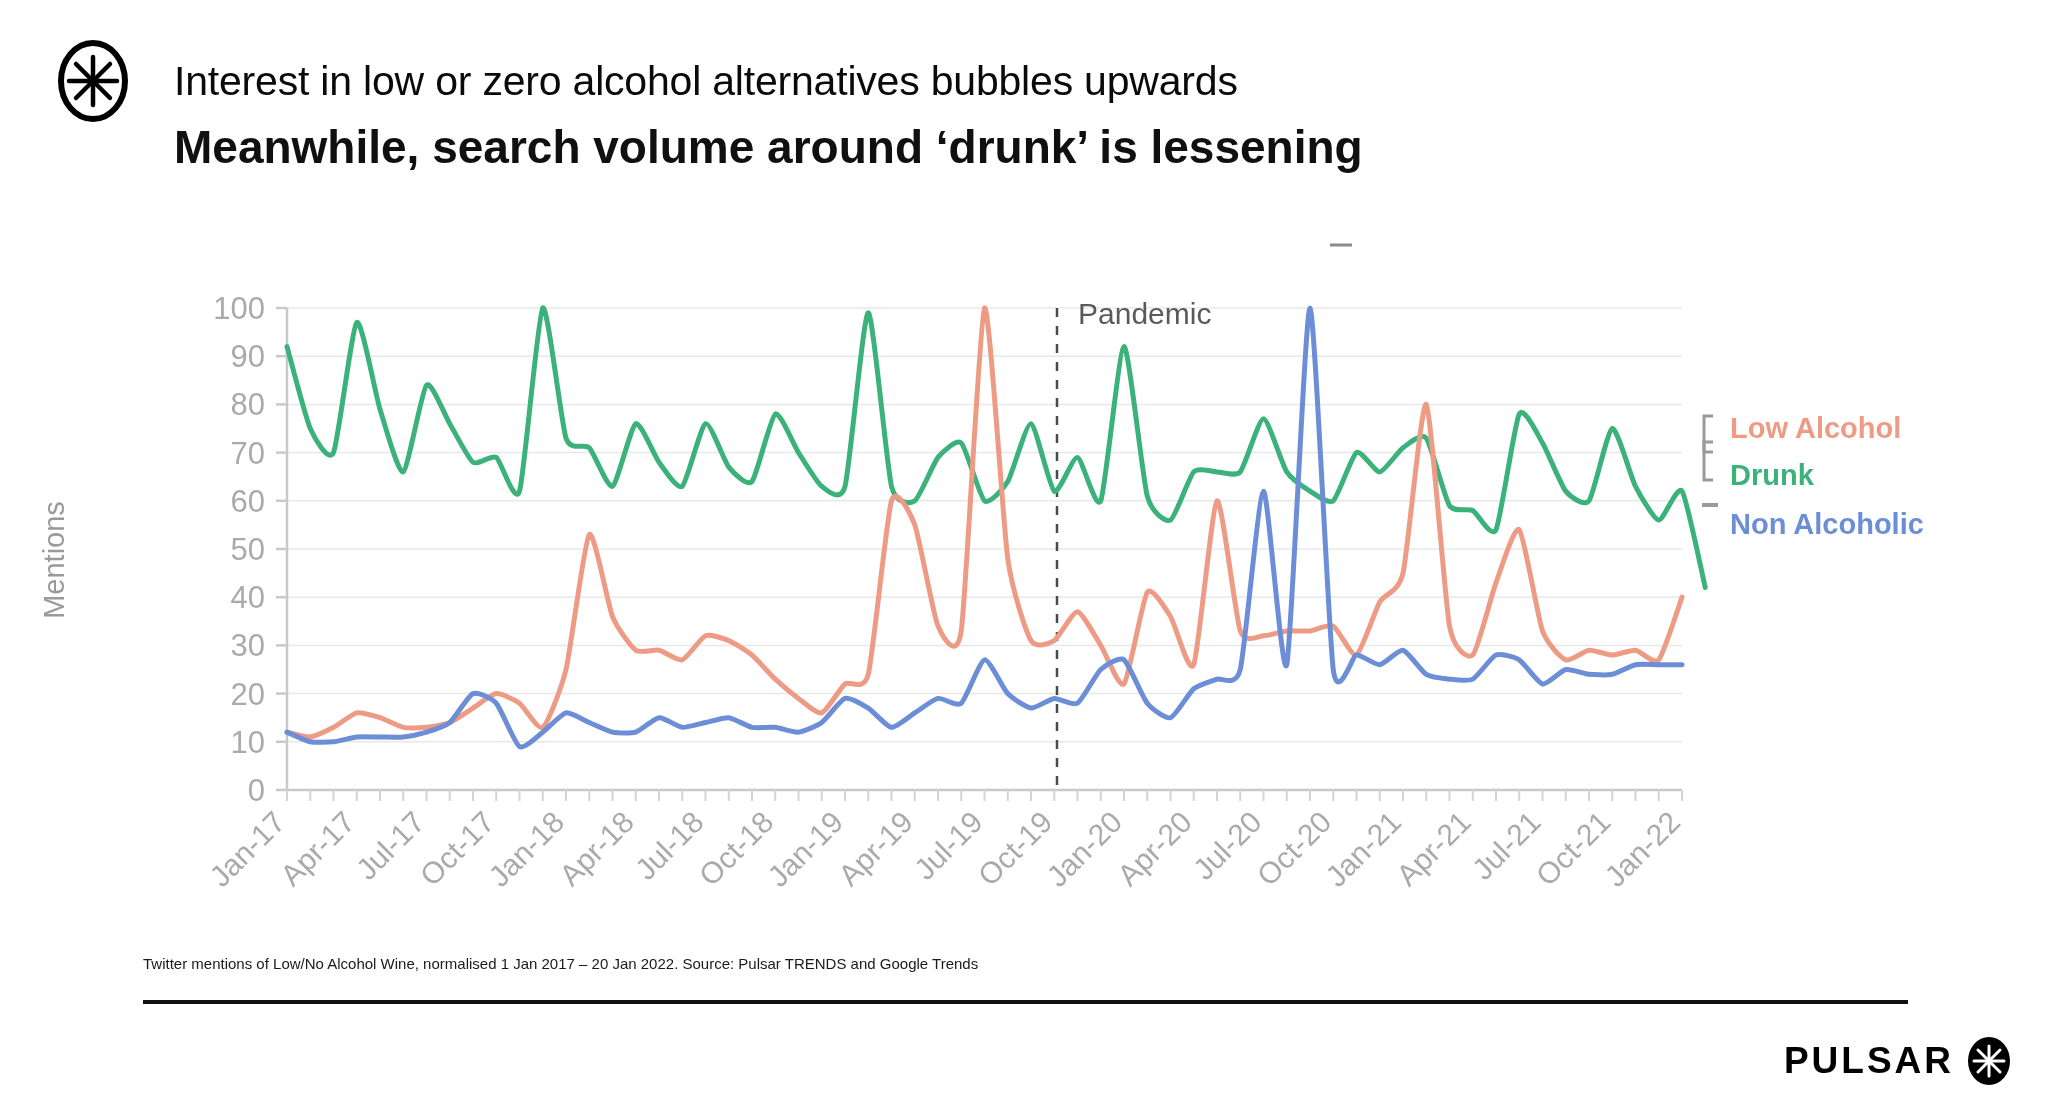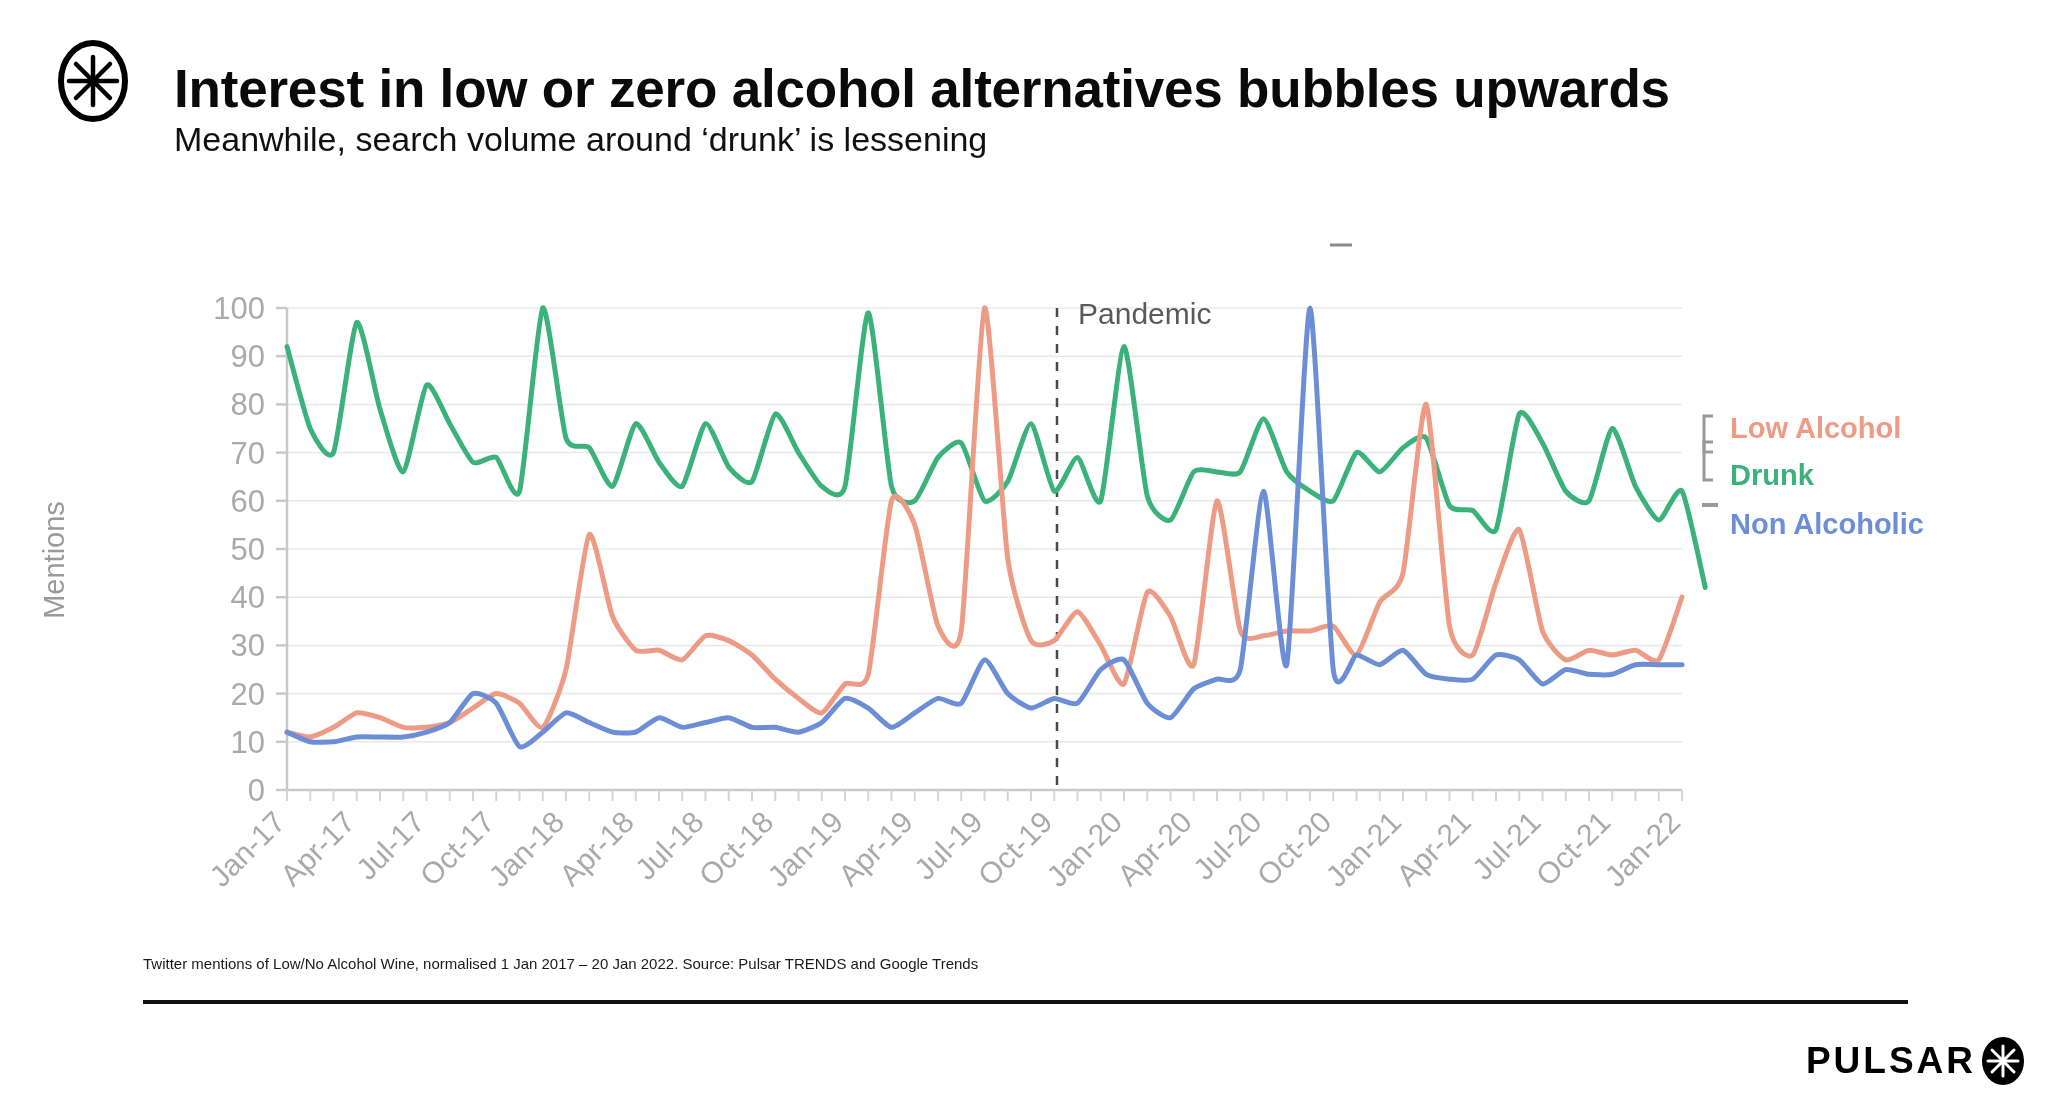--- a/index.html
+++ b/index.html
@@ -8,46 +8,46 @@
     background:#ffffff;
     font-family:"Liberation Sans",sans-serif;
     position:relative;
     overflow:hidden;
   }
   
   #header{position:absolute;left:0;top:0;width:2048px;height:180px;}
   #logo-mark{position:absolute;left:56px;top:40px;width:74px;height:82px;}
   #title{
     position:absolute;left:174px;top:58px;
-    font-size:53px;font-weight:bold;color:#0a0a0a;
+    font-size:41px;font-weight:normal;color:#0a0a0a;
     letter-spacing:-0.2px;white-space:nowrap;
     font-stretch:condensed;
   }
   #subtitle{
     position:absolute;left:174px;top:120px;
-    font-size:34px;font-weight:400;color:#101010;
+    font-size:46px;font-weight:700;color:#101010;
     white-space:nowrap;
   }
   
   #chart-wrap{position:absolute;left:0;top:180px;width:2048px;height:760px;}
   #chart-svg{display:block;}
   
   .legend-label{
     font-size:29px;font-weight:bold;white-space:nowrap;
   }
   
   #footnote{
     position:absolute;left:143px;top:955px;
     font-size:15px;color:#1a1a1a;white-space:nowrap;
   }
   #rule{
     position:absolute;left:143px;top:1000px;
     width:1765px;height:4px;background:#111111;
   }
-  #brand{position:absolute;right:20px;top:1030px;height:62px;display:flex;align-items:center;gap:2px;text-align:center;}
+  #brand{position:absolute;right:34px;top:1030px;height:62px;display:flex;align-items:center;gap:10px;text-align:center;}
   #brand-text{font-size:37px;font-weight:bold;letter-spacing:3px;color:#000;font-family:"Liberation Sans",sans-serif;}
   #brand-mark{width:50px;height:52px;}
 </style>
 </head>
 <body>
 
 <div id="header">
   <svg id="logo-mark" viewBox="0 0 74 82">
     <ellipse cx="37" cy="41" rx="32" ry="38" fill="none" stroke="#000" stroke-width="6"></ellipse>
     <g stroke="#000" stroke-width="4.5" stroke-linecap="round">

